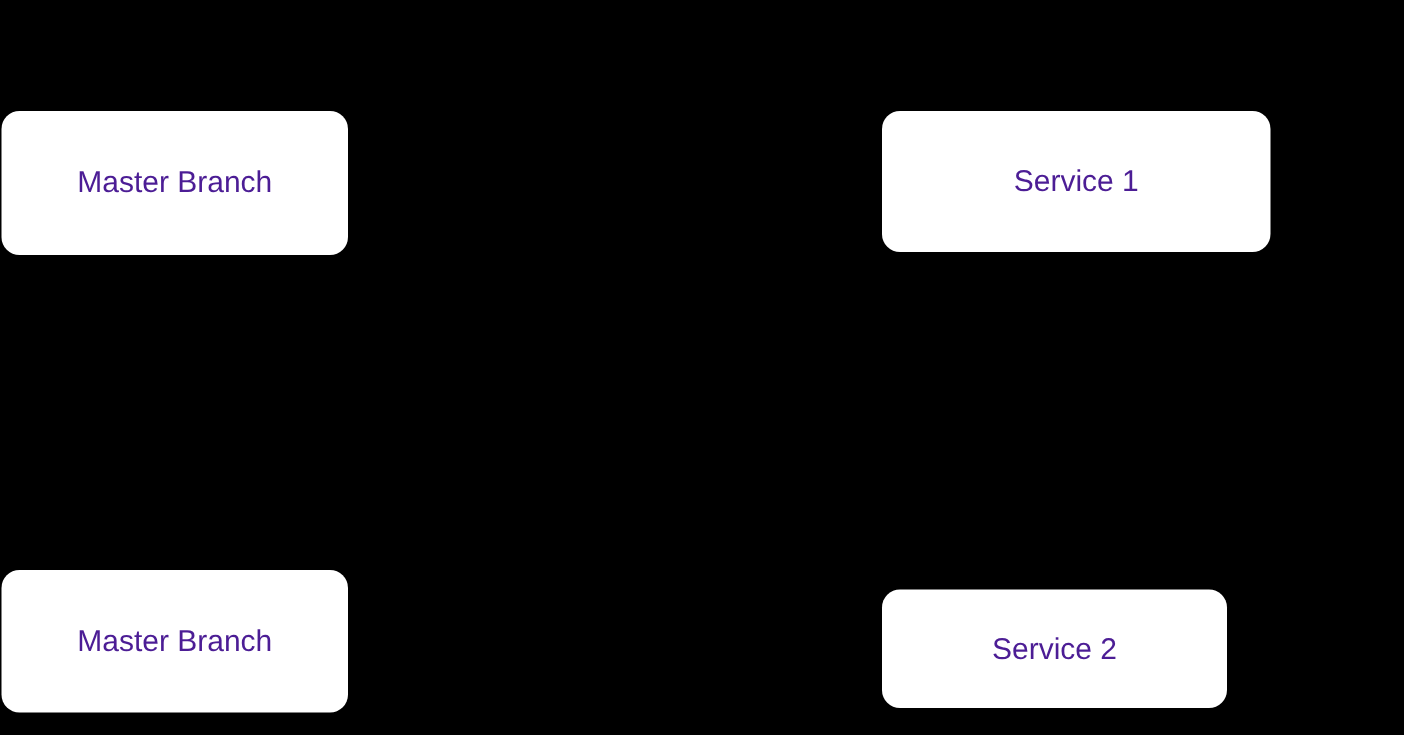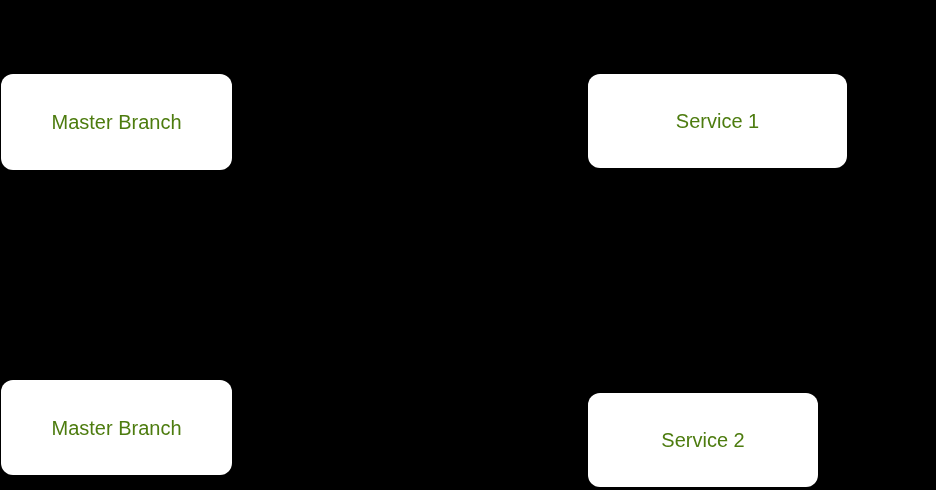--- a/index.html
+++ b/index.html
@@ -22,21 +22,21 @@
     height: 490px;
     background: #000000;
   }
   .node {
     position: absolute;
     background: #ffffff;
     border-radius: 12px;
     display: flex;
     align-items: center;
     justify-content: center;
-    color: #4d7c0f;
+    color: #4c1d95;
     font-size: 20px;
     line-height: 1;
     text-align: center;
     box-sizing: border-box;
   }
   .node-master-top {
     left: 1px;
     top: 74px;
     width: 231px;
     height: 96px;
@@ -50,21 +50,21 @@
   .node-master-bottom {
     left: 1px;
     top: 380px;
     width: 231px;
     height: 95px;
   }
   .node-service-2 {
     left: 588px;
     top: 393px;
     width: 230px;
-    height: 94px;
+    height: 79px;
   }
   .node-label {
     display: inline-block;
     white-space: nowrap;
   }
 </style>
 </head>
 <body>
 
 <div class="canvas">

